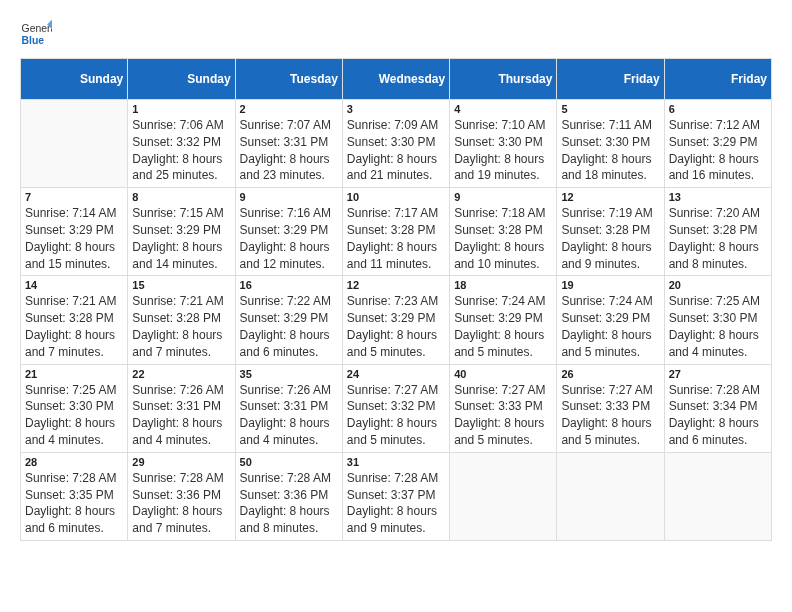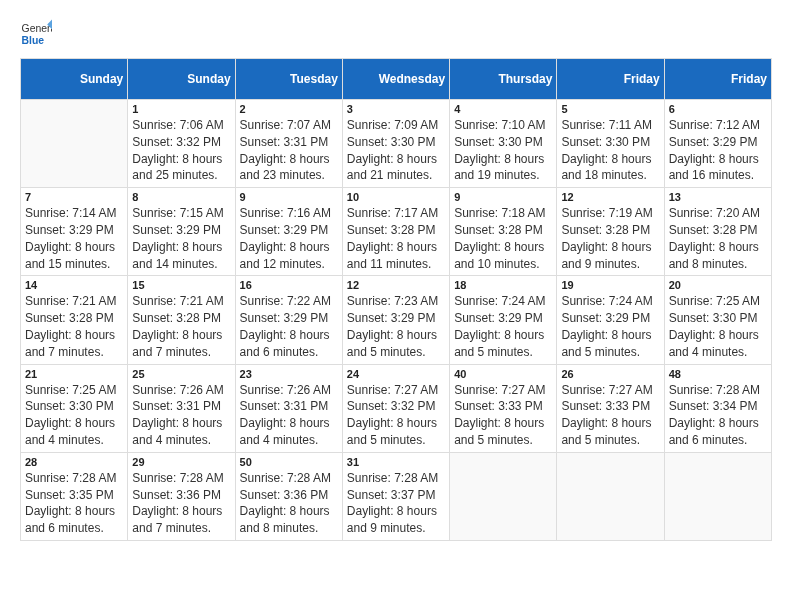--- a/index.html
+++ b/index.html
@@ -200,41 +200,41 @@
             <div class="day-number">20</div>
             <div class="day-info">Sunrise: 7:25 AM<br>Sunset: 3:30 PM<br>Daylight: 8 hours and 4 minutes.</div>
           </td>
         </tr>
         <tr>
           <td>
             <div class="day-number">21</div>
             <div class="day-info">Sunrise: 7:25 AM<br>Sunset: 3:30 PM<br>Daylight: 8 hours and 4 minutes.</div>
           </td>
           <td>
-            <div class="day-number">25</div>
+            <div class="day-number">22</div>
             <div class="day-info">Sunrise: 7:26 AM<br>Sunset: 3:31 PM<br>Daylight: 8 hours and 4 minutes.</div>
           </td>
           <td>
-            <div class="day-number">23</div>
+            <div class="day-number">35</div>
             <div class="day-info">Sunrise: 7:26 AM<br>Sunset: 3:31 PM<br>Daylight: 8 hours and 4 minutes.</div>
           </td>
           <td>
             <div class="day-number">24</div>
             <div class="day-info">Sunrise: 7:27 AM<br>Sunset: 3:32 PM<br>Daylight: 8 hours and 5 minutes.</div>
           </td>
           <td>
             <div class="day-number">40</div>
             <div class="day-info">Sunrise: 7:27 AM<br>Sunset: 3:33 PM<br>Daylight: 8 hours and 5 minutes.</div>
           </td>
           <td>
             <div class="day-number">26</div>
             <div class="day-info">Sunrise: 7:27 AM<br>Sunset: 3:33 PM<br>Daylight: 8 hours and 5 minutes.</div>
           </td>
           <td>
-            <div class="day-number">48</div>
+            <div class="day-number">27</div>
             <div class="day-info">Sunrise: 7:28 AM<br>Sunset: 3:34 PM<br>Daylight: 8 hours and 6 minutes.</div>
           </td>
         </tr>
         <tr>
           <td>
             <div class="day-number">28</div>
             <div class="day-info">Sunrise: 7:28 AM<br>Sunset: 3:35 PM<br>Daylight: 8 hours and 6 minutes.</div>
           </td>
           <td>
             <div class="day-number">29</div>

